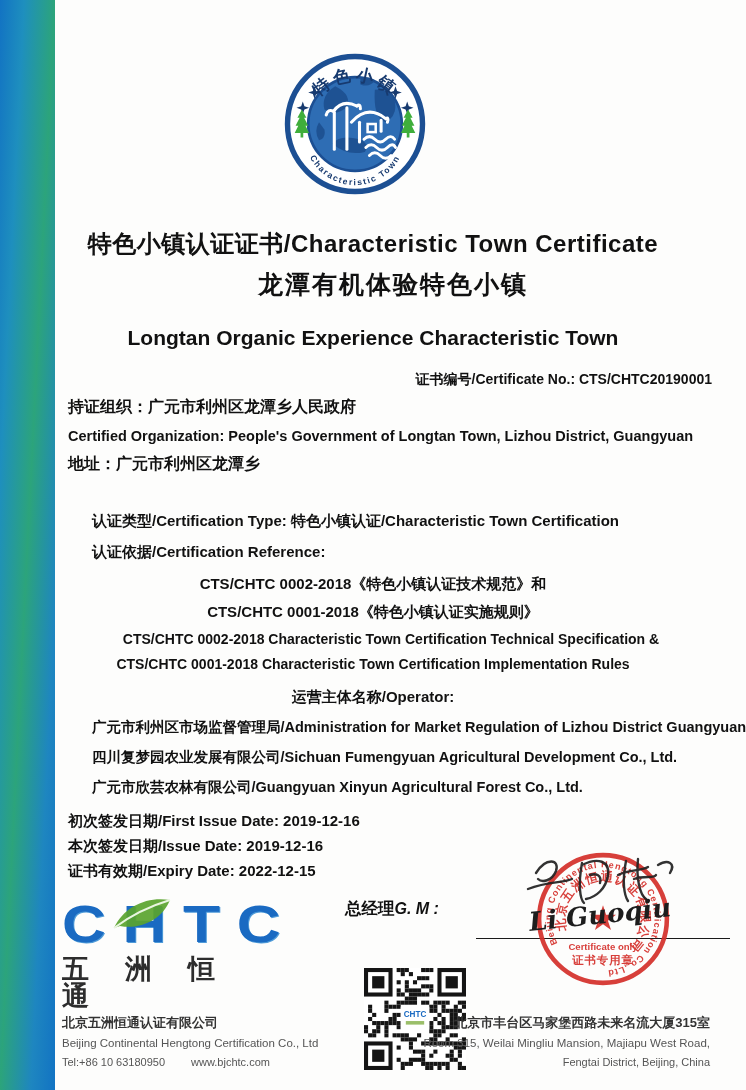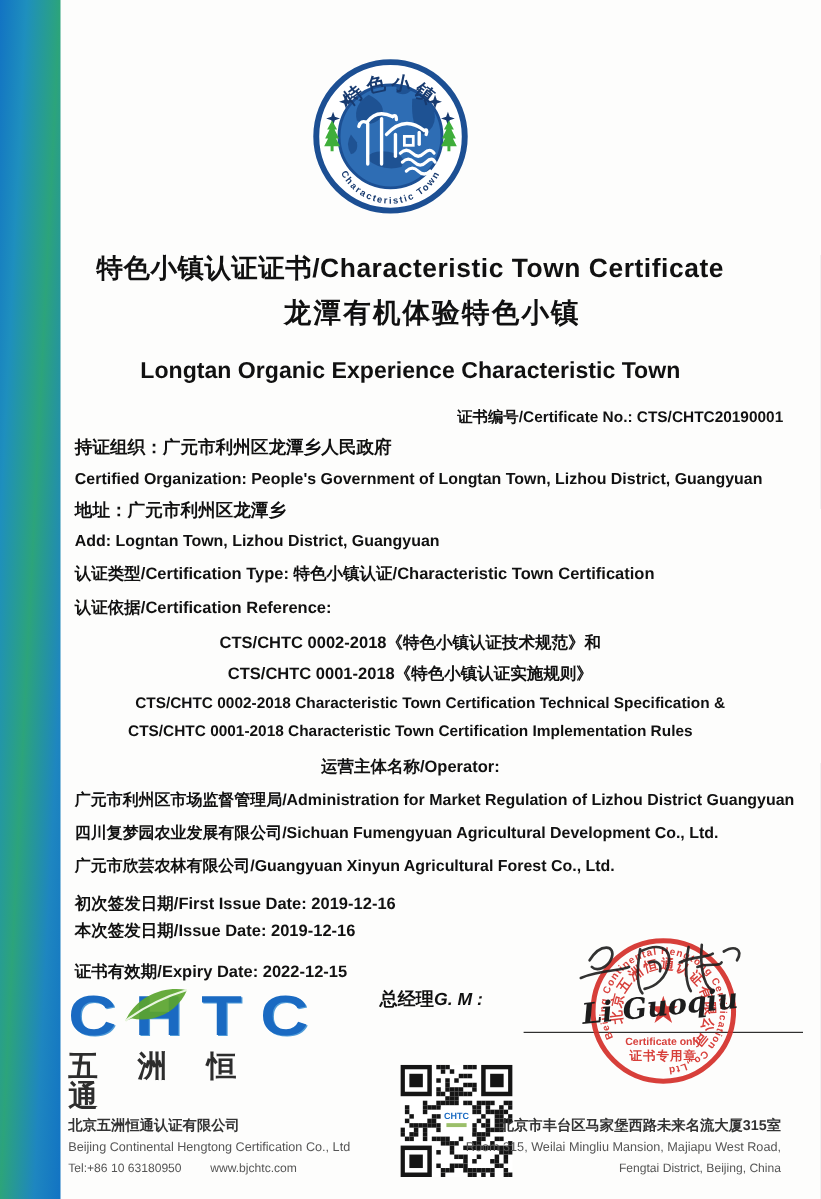--- a/index.html
+++ b/index.html
@@ -10,21 +10,21 @@
   .abs{position:absolute;white-space:nowrap;}
   .ctr{left:0;width:746px;text-align:center;}
   .lft{left:68px;text-align:left;}
   .b{font-weight:bold;}
   .t1{font-size:24px;letter-spacing:.5px;}
   .t2{font-size:25px;letter-spacing:2px;}
   .t3{font-size:21px;}
   .certno{left:0;width:712px;text-align:right;font-size:14px;}
   .cnline{font-size:16px;}
   .enline{font-size:14.5px;}
-  .mixline{font-size:14.5px;}
+  .mixline{font-size:14.5px;margin-left:24px;}
   .refline{font-size:15px;}
   .refen{font-size:14px;}
   .dateline{font-size:15px;}
   .sig-label-cn{font-size:16.5px;font-weight:bold;}
   .sig-label-en{font-size:16px;font-weight:bold;font-style:italic;}
   .sig-line{position:absolute;left:476px;top:938px;width:254px;border-top:1.7px solid #1a1a1a;}
   .stamp{position:absolute;left:530px;top:846px;width:146px;height:146px;opacity:.93;}
   .signature{position:absolute;left:498px;top:845px;width:210px;height:110px;}
   .badge{position:absolute;left:283px;top:52px;width:144px;height:144px;}
   .chtc-logo{position:absolute;left:62px;top:898px;width:250px;}
@@ -100,34 +100,33 @@
   </svg>
 
   <div class="abs ctr b t1" style="top:228px;">特色小镇认证证书/Characteristic Town Certificate</div>
   <div class="abs ctr b t2" style="top:268px;margin-left:20px;">龙潭有机体验特色小镇</div>
   <div class="abs ctr b t3" style="top:326px;">Longtan Organic Experience Characteristic Town</div>
   <div class="abs b certno" style="top:371px;text-align:right;">证书编号/Certificate No.: CTS/CHTC20190001</div>
 
   <div class="abs lft b cnline" style="top:397px;">持证组织：广元市利州区龙潭乡人民政府</div>
   <div class="abs lft b enline" style="top:428px;">Certified Organization: People's Government of Longtan Town, Lizhou District, Guangyuan</div>
   <div class="abs lft b cnline" style="top:454px;">地址：广元市利州区龙潭乡</div>
-  <div class="abs lft b enline" style="top:484px;">Add: Logntan Town, Lizhou District, Guangyuan</div>
   <div class="abs lft b mixline" style="top:512px;font-size:15px;">认证类型/Certification Type: 特色小镇认证/Characteristic Town Certification</div>
   <div class="abs lft b mixline" style="top:543px;font-size:15px;">认证依据/Certification Reference:</div>
   <div class="abs ctr b refline" style="top:575px;">CTS/CHTC 0002-2018《特色小镇认证技术规范》和</div>
   <div class="abs ctr b refline" style="top:603px;">CTS/CHTC 0001-2018《特色小镇认证实施规则》</div>
   <div class="abs ctr b refen" style="top:631px;padding-left:18px;">CTS/CHTC 0002-2018 Characteristic Town Certification Technical Specification  &amp;</div>
   <div class="abs ctr b refen" style="top:656px;">CTS/CHTC 0001-2018 Characteristic Town Certification Implementation Rules</div>
   <div class="abs ctr b refline" style="top:688px;">运营主体名称/Operator:</div>
   <div class="abs lft b mixline" style="top:718px;">广元市利州区市场监督管理局/Administration for Market Regulation of Lizhou District Guangyuan</div>
   <div class="abs lft b mixline" style="top:748px;">四川复梦园农业发展有限公司/Sichuan Fumengyuan Agricultural Development Co., Ltd.</div>
   <div class="abs lft b mixline" style="top:778px;">广元市欣芸农林有限公司/Guangyuan Xinyun Agricultural Forest Co., Ltd.</div>
   <div class="abs lft b dateline" style="top:812px;">初次签发日期/First Issue Date: 2019-12-16</div>
   <div class="abs lft b dateline" style="top:837px;">本次签发日期/Issue Date: 2019-12-16</div>
-  <div class="abs lft b dateline" style="top:862px;margin-top:12px;">证书有效期/Expiry Date: 2022-12-15</div>
+  <div class="abs lft b dateline" style="top:862px;">证书有效期/Expiry Date: 2022-12-15</div>
 
   <div class="abs" style="left:345px;top:898px;">
     <span class="sig-label-cn">总经理</span><span class="sig-label-en">G. M :</span>
   </div>
   <div class="sig-line"></div>
 
   <svg class="stamp" viewBox="0 0 160 160">
     <defs>
       <path id="stampRing" d="M 80 23.5 A 56.5 56.5 0 1 1 79.97 23.5"></path>
       <path id="stampArc" d="M 80 38 A 42 42 0 1 1 79.97 38"></path>

